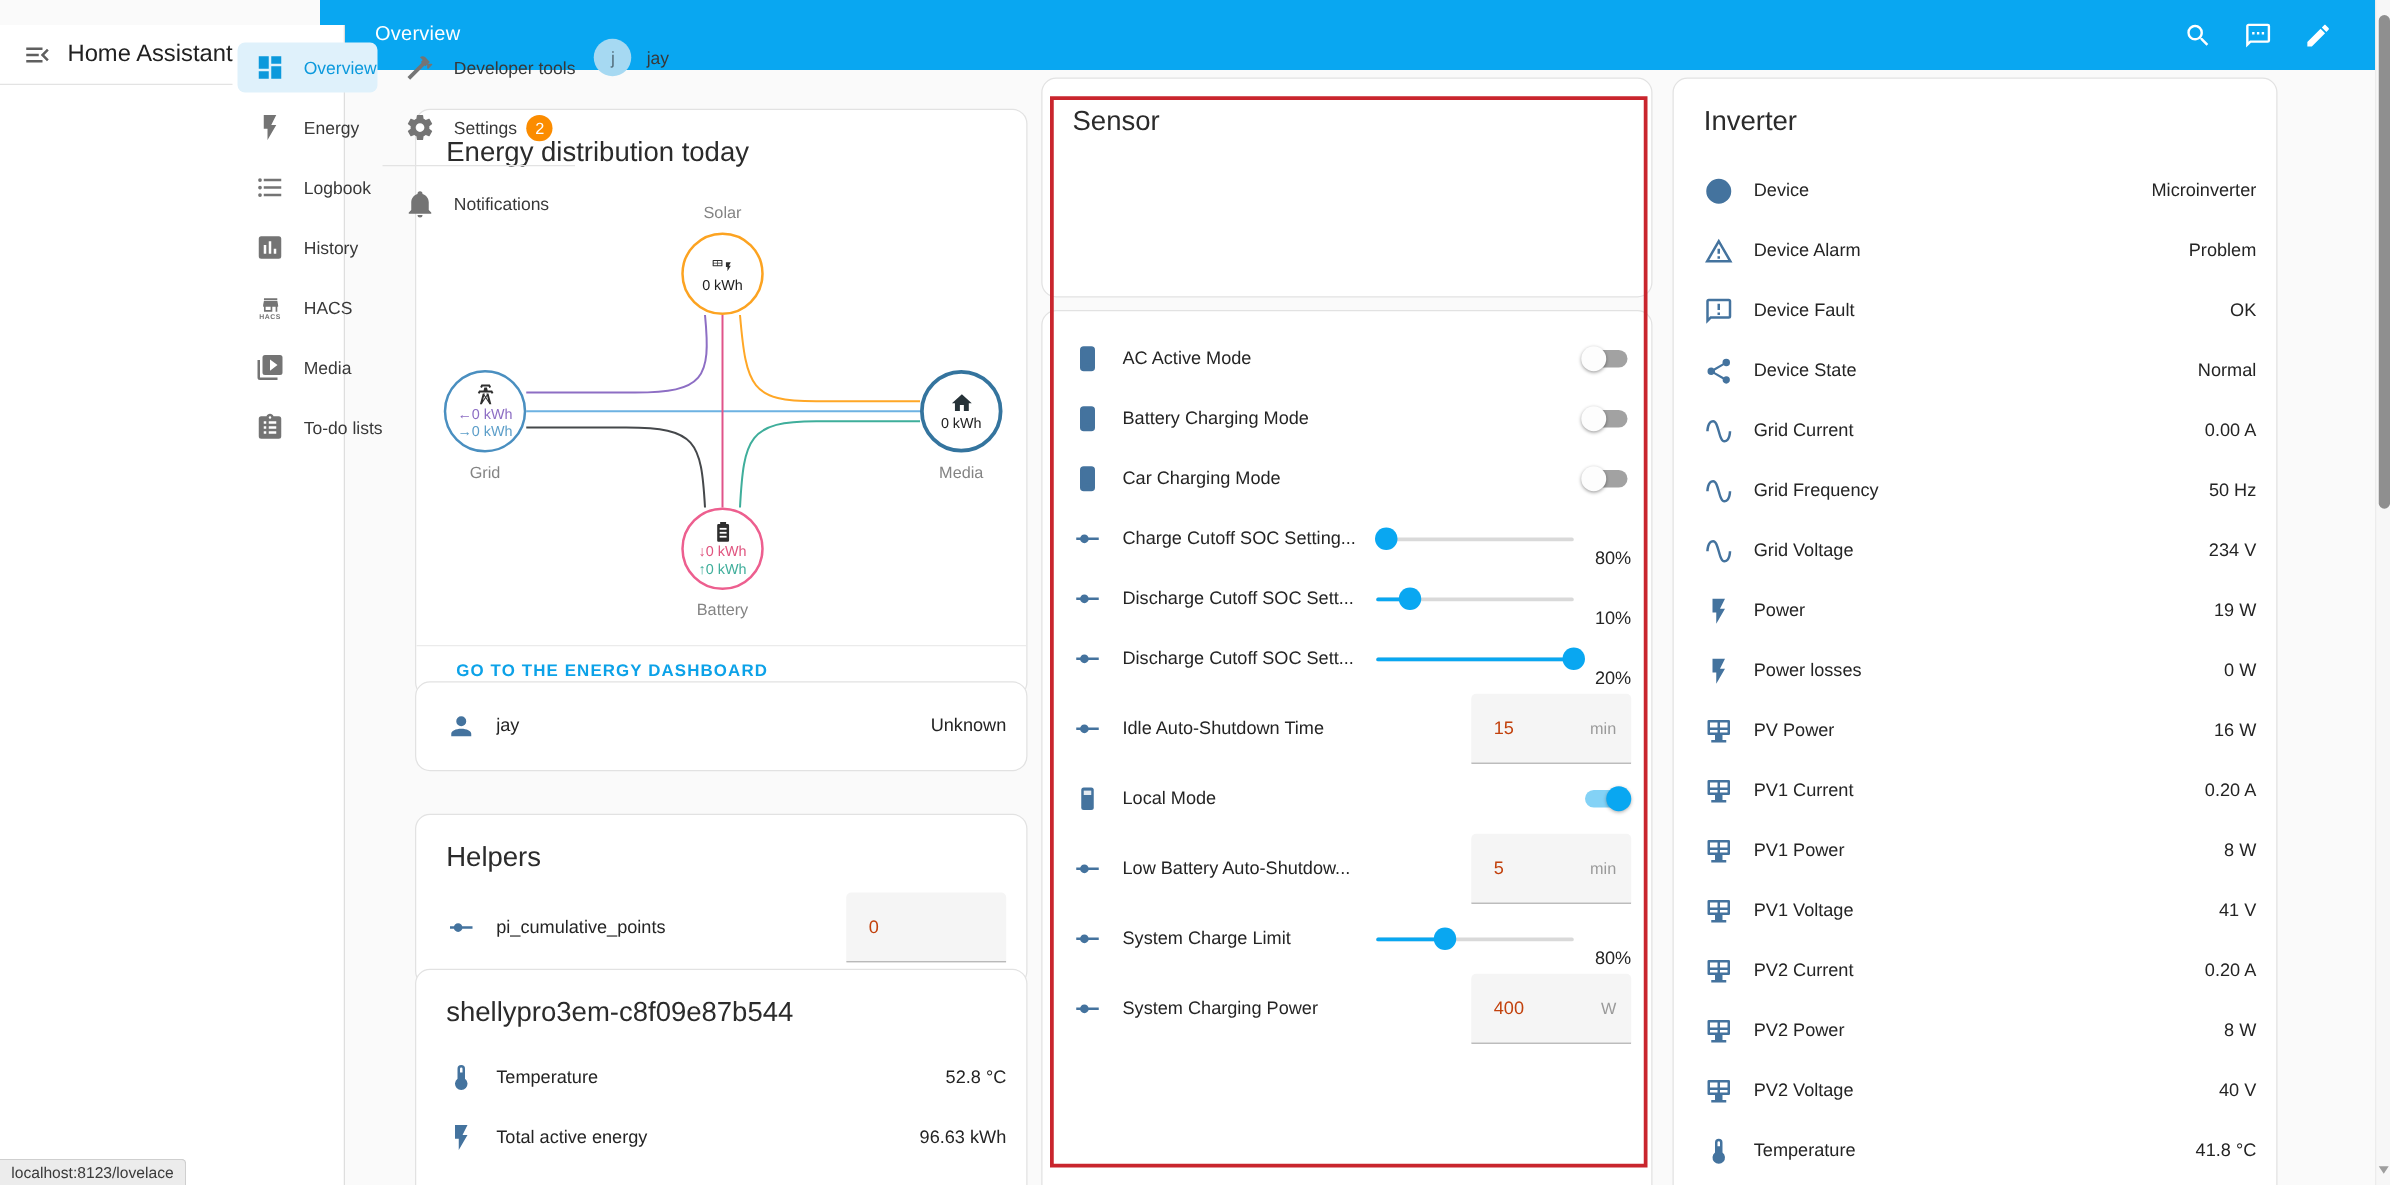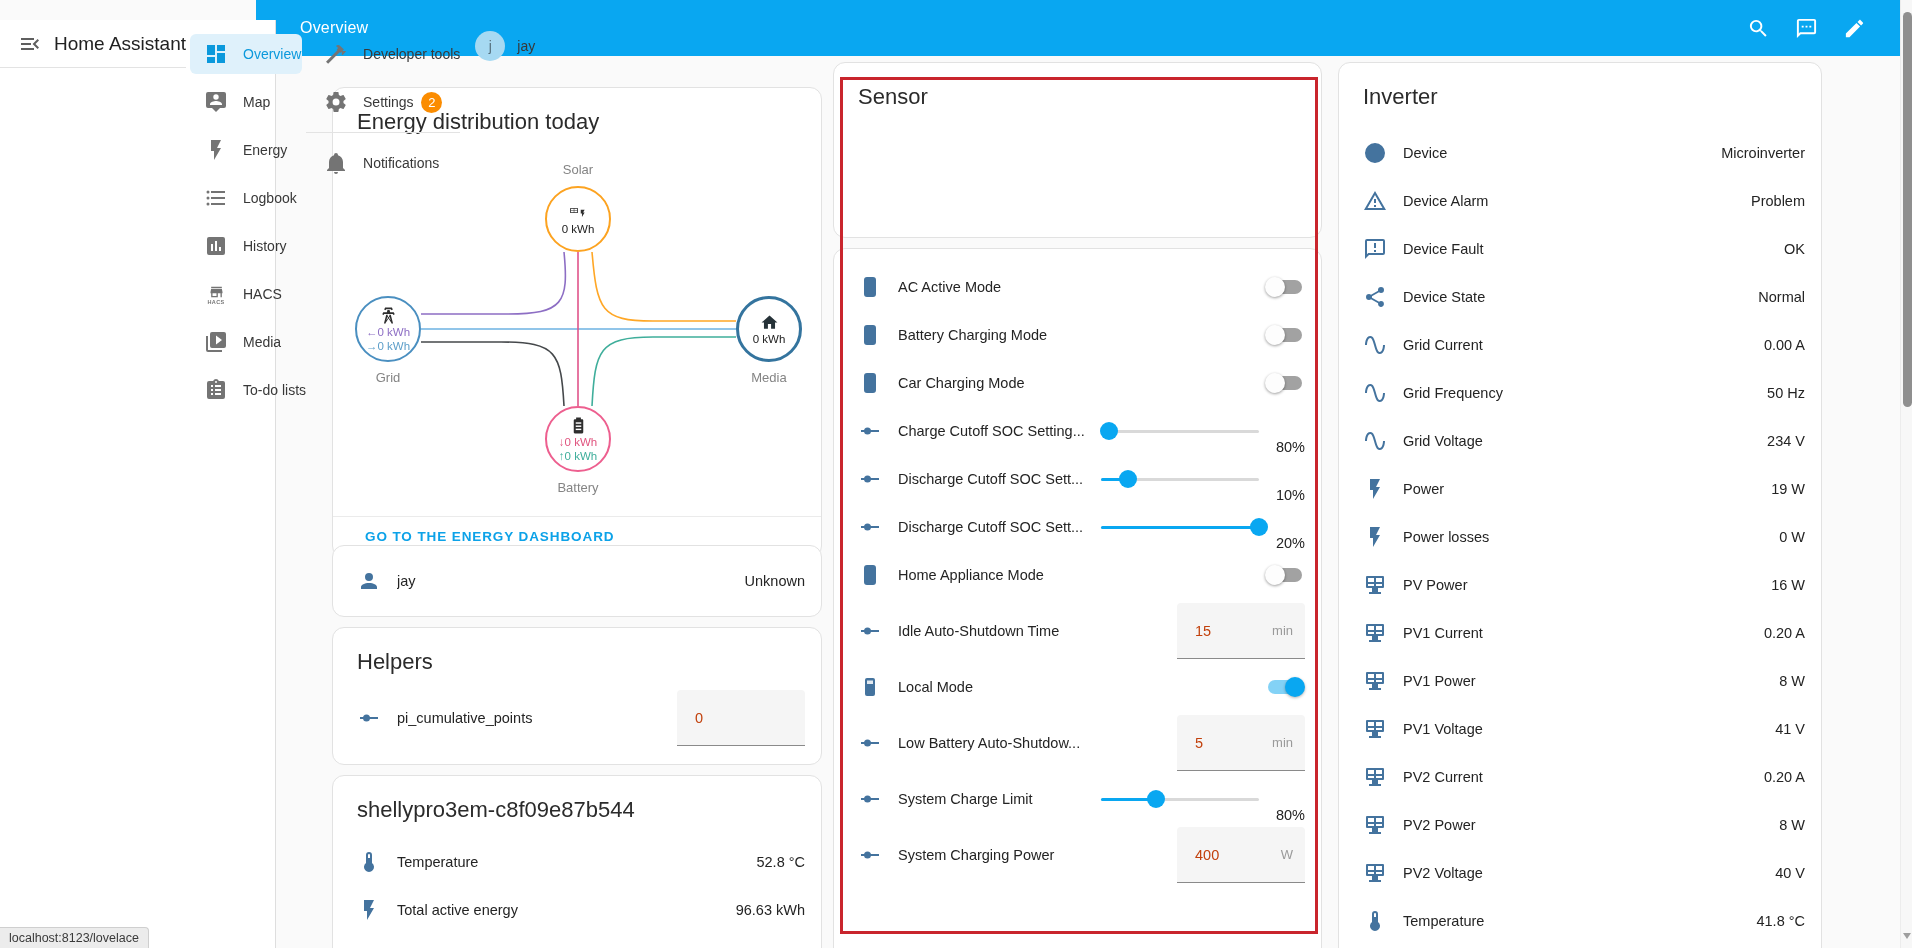--- a/index.html
+++ b/index.html
@@ -145,29 +145,20 @@
             <svg viewBox="0 0 24 24">
               <path d="M13,3V9H21V3M13,21H21V11H13M3,21H11V15H3M3,13H11V3H3V13Z"></path>
             </svg>
           </div>
           <span class="lbl">Overview</span>
         </div>
         <div class="side-item">
           <div class="hl"></div>
           <div class="ic">
             <svg viewBox="0 0 24 24">
-              <path d="M20,2H4A2,2 0 0,0 2,4V16A2,2 0 0,0 4,18H8L12,22L16,18H20A2,2 0 0,0 22,16V4A2,2 0 0,0 20,2M12,4.3A2.7,2.7 0 0,1 14.7,7A2.7,2.7 0 0,1 12,9.7A2.7,2.7 0 0,1 9.3,7A2.7,2.7 0 0,1 12,4.3M18,15H6V14.1C6,12.1 10,11 12,11C14,11 18,12.1 18,14.1V15Z"></path>
-            </svg>
-          </div>
-          <span class="lbl">Map</span>
-        </div>
-        <div class="side-item">
-          <div class="hl"></div>
-          <div class="ic">
-            <svg viewBox="0 0 24 24">
               <path d="M7,2V13H10V22L17,10H13L17,2H7Z"></path>
             </svg>
           </div>
           <span class="lbl">Energy</span>
         </div>
         <div class="side-item">
           <div class="hl"></div>
           <div class="ic">
             <svg viewBox="0 0 24 24">
               <path d="M7,5H21V7H7V5M7,13V11H21V13H7M4,4.5A1.5,1.5 0 0,1 5.5,6A1.5,1.5 0 0,1 4,7.5A1.5,1.5 0 0,1 2.5,6A1.5,1.5 0 0,1 4,4.5M4,10.5A1.5,1.5 0 0,1 5.5,12A1.5,1.5 0 0,1 4,13.5A1.5,1.5 0 0,1 2.5,12A1.5,1.5 0 0,1 4,10.5M7,19V17H21V19H7M4,16.5A1.5,1.5 0 0,1 5.5,18A1.5,1.5 0 0,1 4,19.5A1.5,1.5 0 0,1 2.5,18A1.5,1.5 0 0,1 4,16.5Z"></path>
@@ -313,21 +304,21 @@
             <div class="ricon ic">
               <svg viewBox="0 0 24 24">
                 <path d="M12,4A4,4 0 0,1 16,8A4,4 0 0,1 12,12A4,4 0 0,1 8,8A4,4 0 0,1 12,4M12,14C16.42,14 20,15.79 20,18V20H4V18C4,15.79 7.58,14 12,14Z"></path>
               </svg>
             </div>
             <div class="rlabel">jay</div>
             <div class="rvalue">Unknown</div>
           </div>
         </div>
       </div>
-      <div class="col-card" style="left: 332px; top: 627px; width: 490px; height: 138px;">
+      <div class="col-card" style="left: 332px; top: 651px; width: 490px; height: 138px;">
         <div class="card-title">
           <span>Helpers</span>
         </div>
         <div class="rows">
           <div class="row tall">
             <div class="ricon ic">
               <svg viewBox="0 0 24 24">
                 <path d="M3,11H21V13H3V11M9.5,8.5A3.5,3.5 0 0,1 13,12A3.5,3.5 0 0,1 9.5,15.5A3.5,3.5 0 0,1 6,12A3.5,3.5 0 0,1 9.5,8.5Z"></path>
               </svg>
             </div>
@@ -445,33 +436,20 @@
               </svg>
             </div>
             <div class="rlabel">Discharge Cutoff SOC Sett...</div>
             <div class="sld">
               <div class="tr"></div>
               <div class="fl" style="width: 100%;"></div>
               <div class="th" style="left: 100%;"></div>
             </div>
             <div class="sld-val">20%</div>
           </div>
-          <div class="row">
-            <div class="ricon ic">
-              <svg viewBox="0 0 24 24" fill="none">
-                <rect x="7" y="3" width="10" height="18" rx="2" stroke="currentColor" stroke-width="2"></rect>
-                <rect x="10" y="15.5" width="4.5" height="3" fill="currentColor"></rect>
-              </svg>
-            </div>
-            <div class="rlabel">Home Appliance Mode</div>
-            <div class="tgl">
-              <div class="track"></div>
-              <div class="thumb"></div>
-            </div>
-          </div>
           <div class="row tall">
             <div class="ricon ic">
               <svg viewBox="0 0 24 24">
                 <path d="M3,11H21V13H3V11M9.5,8.5A3.5,3.5 0 0,1 13,12A3.5,3.5 0 0,1 9.5,15.5A3.5,3.5 0 0,1 6,12A3.5,3.5 0 0,1 9.5,8.5Z"></path>
               </svg>
             </div>
             <div class="rlabel">Idle Auto-Shutdown Time</div>
             <div class="numbox">
               <div class="val">15</div>
               <div class="unit">min</div>

